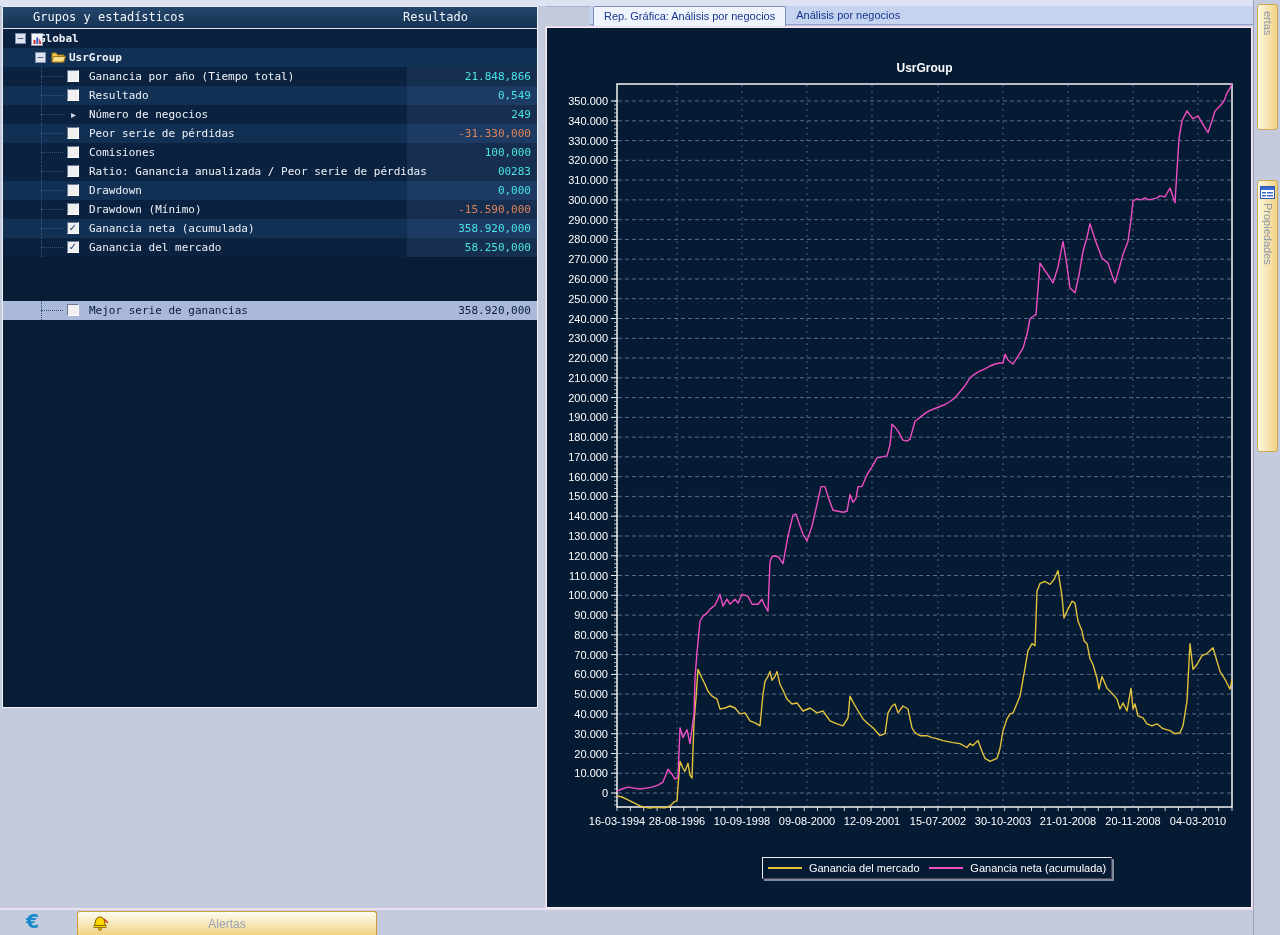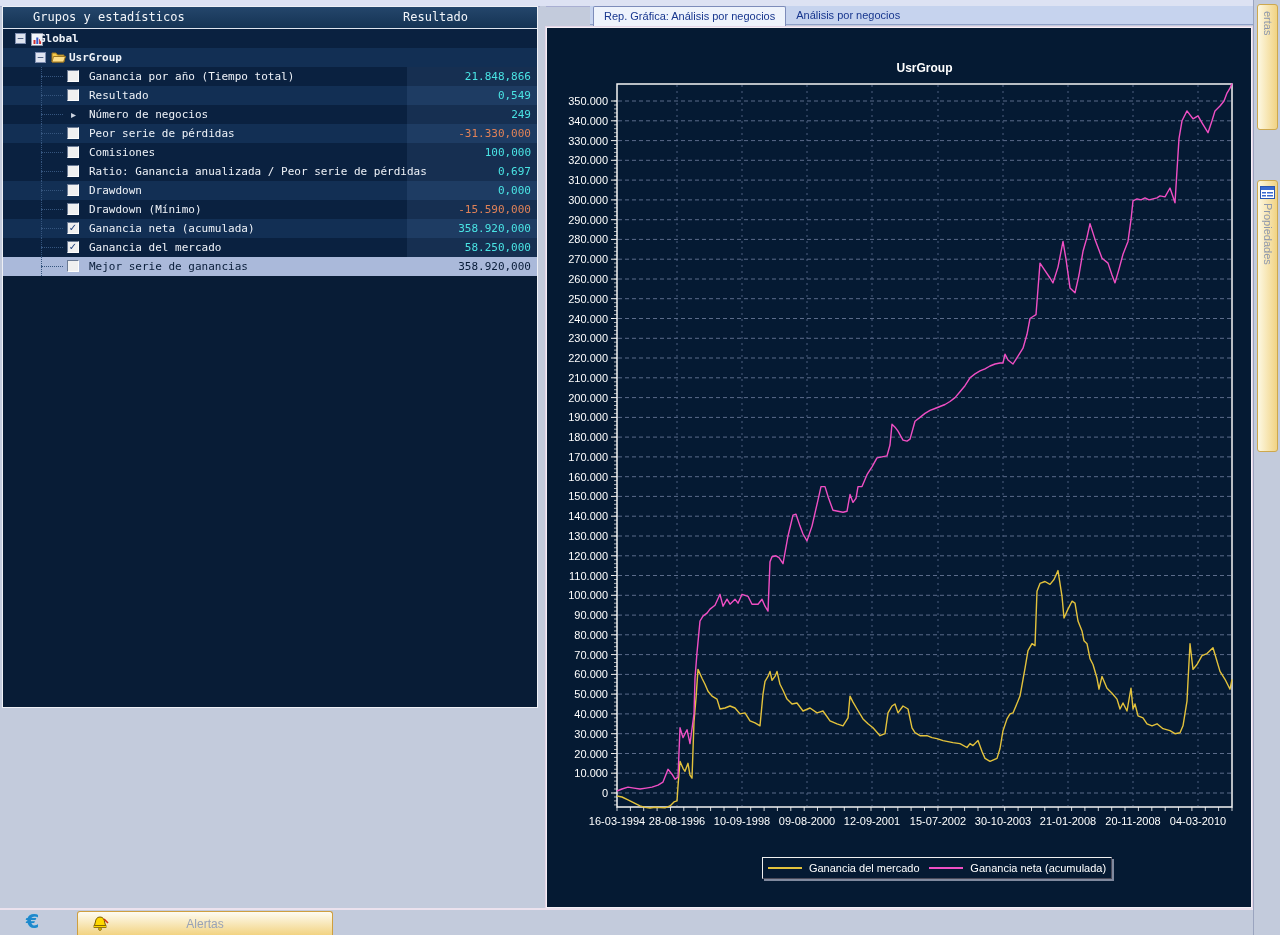--- a/index.html
+++ b/index.html
@@ -12,21 +12,21 @@
   .left-panel{position:absolute;left:2px;top:6px;width:536px;height:702px;background:#081c36;
               border:1px solid #eef0f6;box-sizing:border-box;}
   .lp-header{position:relative;height:21px;background:linear-gradient(#24466b,#153354);
              border-bottom:1px solid #dfe4ee;color:#f2f5f9;
              font:12px/21px "DejaVu Sans Mono",monospace;}
   .lp-col1{position:absolute;left:30px;}
   .lp-col2{position:absolute;left:400px;}
   .row{position:relative;height:19px;font:11px/19px "DejaVu Sans Mono",monospace;color:#eef2f8;}
   .row.dark{background:#0a2140;}
   .row.light{background:#122f54;}
-  .row.selected{background:#aab9da;color:#081c38;}
+  .row.selected{background:#aab9da;color:#081c38;margin-top:44px;}
   .result-bg{position:absolute;left:404px;right:0;top:0;bottom:0;background:rgba(140,180,235,0.10);}
   .guide-v{position:absolute;left:38px;top:0;bottom:0;border-left:1px dotted #35557e;}
   .guide-h{position:absolute;left:38px;top:9px;width:22px;border-top:1px dotted #35557e;}
   .cb{position:absolute;left:64px;top:3px;width:12px;height:12px;background:#f0f0f0;
       border:1px solid;border-color:#6a7a94 #fdfdfd #fdfdfd #6a7a94;box-sizing:border-box;
       font:bold 10px/10px "DejaVu Sans",sans-serif;color:#1c3c78;text-align:center;}
   .arrow-glyph{position:absolute;left:68px;top:0;font:10px/19px "DejaVu Sans",sans-serif;color:#cfd6e2;}
   .lbl{position:absolute;left:86px;white-space:nowrap;}
   .val{position:absolute;right:6px;color:#4ae4e4;}
   .val.neg{color:#e08258;}
@@ -63,21 +63,21 @@
               border-left:1px solid #9aa4bf;box-sizing:border-box;}
   .vtab{position:absolute;left:3px;width:21px;background:linear-gradient(to right,#fdf8e2,#f1d383);
         border:1px solid #cda84e;border-radius:3px;box-sizing:border-box;}
   .vlabel{writing-mode:vertical-rl;font-size:11px;color:#8e98ac;margin:6px 0 0 4px;}
   .vtab-icon{display:block;margin:5px auto 2px auto;}
   
   .bottom-bar{position:absolute;left:0;top:908px;width:1253px;height:27px;background:#c3cbdc;
               border-top:2px solid #ece2ee;box-sizing:border-box;}
   .logo-euro{position:absolute;left:26px;top:0px;font:bold 19px "DejaVu Sans",sans-serif;
              color:#1e88cc;text-shadow:0 0 1px #7fd4f0;}
-  .alert-tab{position:absolute;left:77px;top:1px;width:256px;height:24px;
+  .alert-tab{position:absolute;left:77px;top:1px;width:300px;height:24px;
              background:linear-gradient(#fefcf2,#f2d382);border:1px solid #cf9f3f;border-bottom:none;
              border-radius:3px 3px 0 0;box-sizing:border-box;
              display:flex;align-items:center;justify-content:center;
              font-size:12px;color:#98a2b6;}
   .alert-tab .bell{position:absolute;left:14px;top:4px;}
 </style>
 </head>
 <body>
 
 <div class="top-strip"></div>
@@ -145,21 +145,21 @@
       <span class="cb"></span>
       <span class="lbl">Comisiones</span>
       <span class="val">100,000</span>
     </div>
       <div class="row dark">
       <div class="result-bg"></div>
       <div class="guide-v"></div>
       <div class="guide-h"></div>
       <span class="cb"></span>
       <span class="lbl">Ratio: Ganancia anualizada / Peor serie de pérdidas</span>
-      <span class="val">0,697</span>
+      <span class="val">00283</span>
     </div>
       <div class="row light">
       <div class="result-bg"></div>
       <div class="guide-v"></div>
       <div class="guide-h"></div>
       <span class="cb"></span>
       <span class="lbl">Drawdown</span>
       <span class="val">0,000</span>
     </div>
       <div class="row dark">

